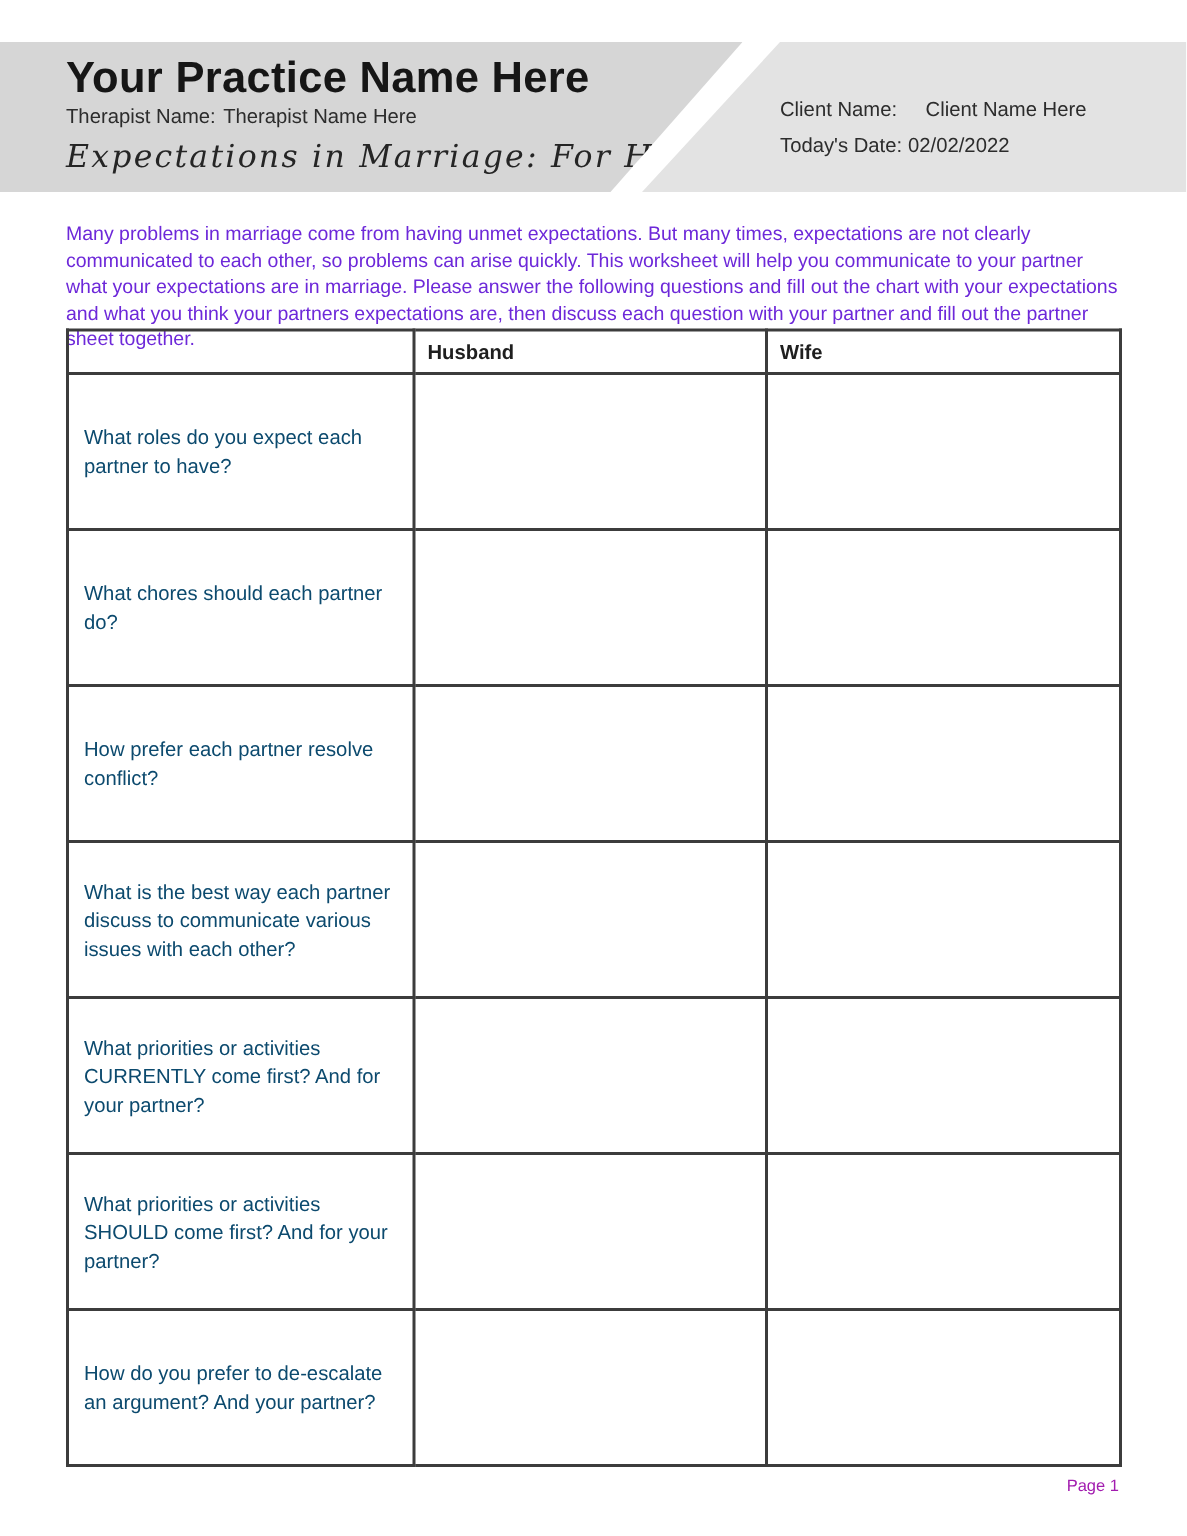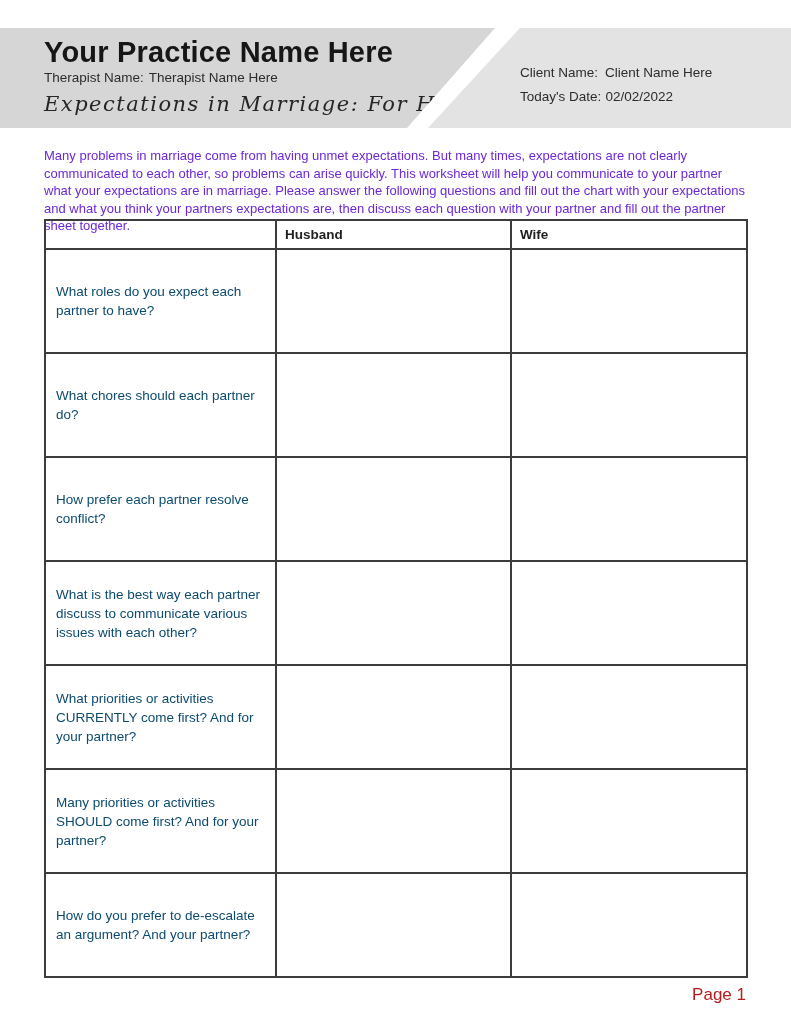--- a/index.html
+++ b/index.html
@@ -56,21 +56,21 @@
     color: #252525;
     letter-spacing: 1.5px;
     line-height: 26px;
   }
   .client-line, .date-line {
     font-size: 13.5px;
     color: #2c2c2c;
     line-height: 16px;
   }
   .date-line { margin-top: 8px; }
-  .client-line .value { margin-left: 7px; }
+  .client-line .value { margin-left: 19px; }
   .date-line .value { margin-left: 4px; text-align: center; }
 
   
   .intro {
     position: absolute;
     top: 147px;
     left: 44px;
     width: 706px;
     font-size: 13px;
     line-height: 17.6px;
@@ -107,22 +107,22 @@
     padding: 0 10px;
     vertical-align: middle;
   }
   td.answer-cell { background: #ffffff; }
 
   
   .page-number {
     position: absolute;
     top: 985px;
     right: 45px;
-    font-size: 17px;
-    color: #b91c1c;
+    font-size: 11px;
+    color: #a21caf;
   }
 </style>
 </head>
 <body>
 
 <div class="header-band">
   <div class="banner banner-left">
     <div class="practice-name">Your Practice Name Here</div>
     <div class="therapist-line">
       <span class="label">Therapist Name:</span><span class="value">Therapist Name Here</span>
@@ -174,21 +174,21 @@
       <td class="question-cell">What is the best way each partner discuss to communicate various issues with each other?</td>
       <td class="answer-cell"></td>
       <td class="answer-cell"></td>
     </tr>
     <tr>
       <td class="question-cell">What priorities or activities CURRENTLY come first? And for your partner?</td>
       <td class="answer-cell"></td>
       <td class="answer-cell"></td>
     </tr>
     <tr>
-      <td class="question-cell">Many priorities or activities SHOULD come first? And for your partner?</td>
+      <td class="question-cell">What priorities or activities SHOULD come first? And for your partner?</td>
       <td class="answer-cell"></td>
       <td class="answer-cell"></td>
     </tr>
     <tr>
       <td class="question-cell">How do you prefer to de-escalate an argument? And your partner?</td>
       <td class="answer-cell"></td>
       <td class="answer-cell"></td>
     </tr>
   </tbody>
 </table>

